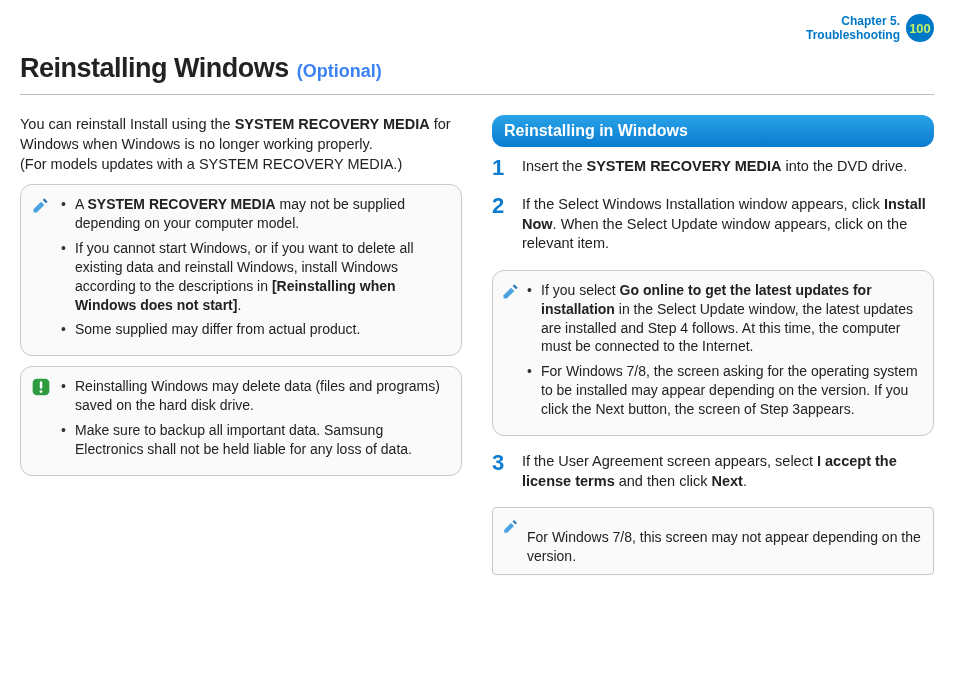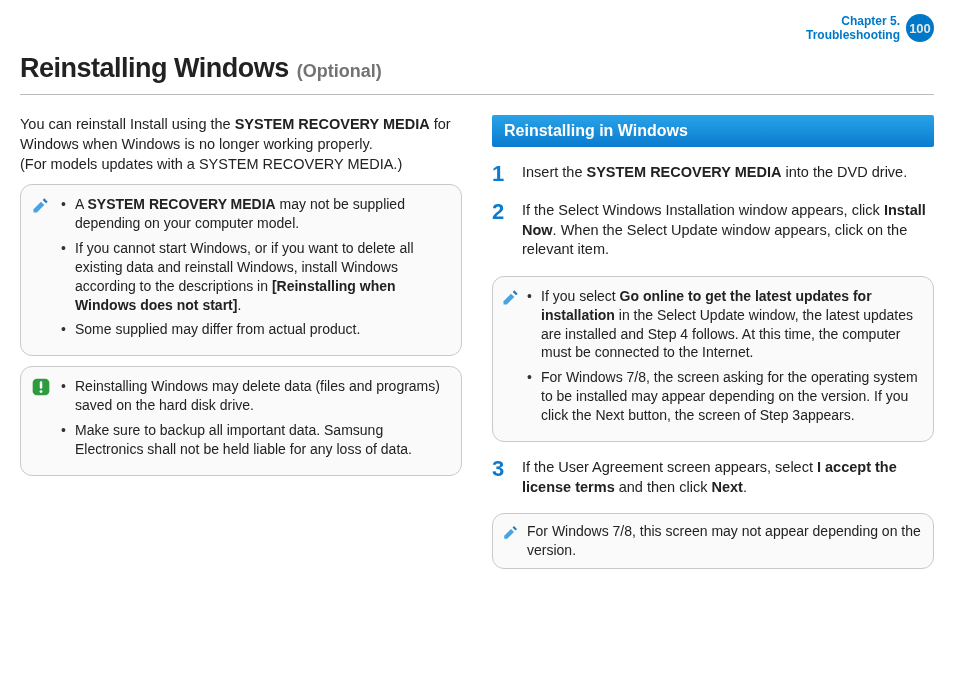--- a/index.html
+++ b/index.html
@@ -19,36 +19,36 @@
     align-items: flex-start;
     padding: 14px 20px 0 20px;
   }
   .title-block {
     display: flex;
     align-items: baseline;
     gap: 8px;
     margin-top: 36px;
   }
   .title-main { font-size: 27px; font-weight: 700; color: #222; letter-spacing: -0.5px;}
-  .title-sub { font-size: 18px; font-weight: 600; color: #737373; }
+  .title-sub { font-size: 18px; font-weight: 600; color: #3b82f6; }
   .chapter-block {
     display: flex;
     align-items: center;
     gap: 6px;
   }
   .chapter-text {
     text-align: right;
     color: #0078c8;
     font-weight: 700;
     font-size: 12px;
     line-height: 1.2;
   }
   .page-badge {
     background: #0078c8;
-    color: #e5e5e5;
+    color: #bef264;
     width: 28px;
     height: 28px;
     border-radius: 50%;
     display: flex;
     align-items: center;
     justify-content: center;
     font-weight: 700;
     font-size: 13px;
   }
   .rule {
@@ -89,44 +89,44 @@
     position: absolute;
     left: 0; top: 0;
     color: #333;
   }
   .section-header {
     background: linear-gradient(to bottom, #29a3e8, #0a7bcf);
     color: #fff;
     font-weight: 700;
     font-size: 16px;
     padding: 5px 12px;
-    border-radius: 2px;
-    margin-bottom: 16px;
+    border-radius: 12px;
+    margin-bottom: 10px;
   }
   .step {
     display: flex;
     gap: 12px;
     margin-bottom: 16px;
   }
   .step-num {
     color: #0a7bcf;
     font-weight: 700;
     font-size: 22px;
     line-height: 1;
     flex: 0 0 18px;
   }
   .step-body { flex: 1; }
   b { font-weight: 700; }
   .infobox-tight { padding-left: 34px; }
   .infobox-tight .box-icon { left: 8px; }
   .single-note {
     border: 1px solid #c9c9c9;
-    border-radius: 12px;
+    border-radius: 4px;
     background: #fafafa;
-    padding: 8px 12px 8px 34px;
+    padding: 20px 12px 8px 34px;
     position: relative;
     margin-top: 14px;
     font-size: 14px;
   }
   .single-note .box-icon { left:8px; top:8px; }
 </style>
 </head>
 <body>
 
 <div class="header">

